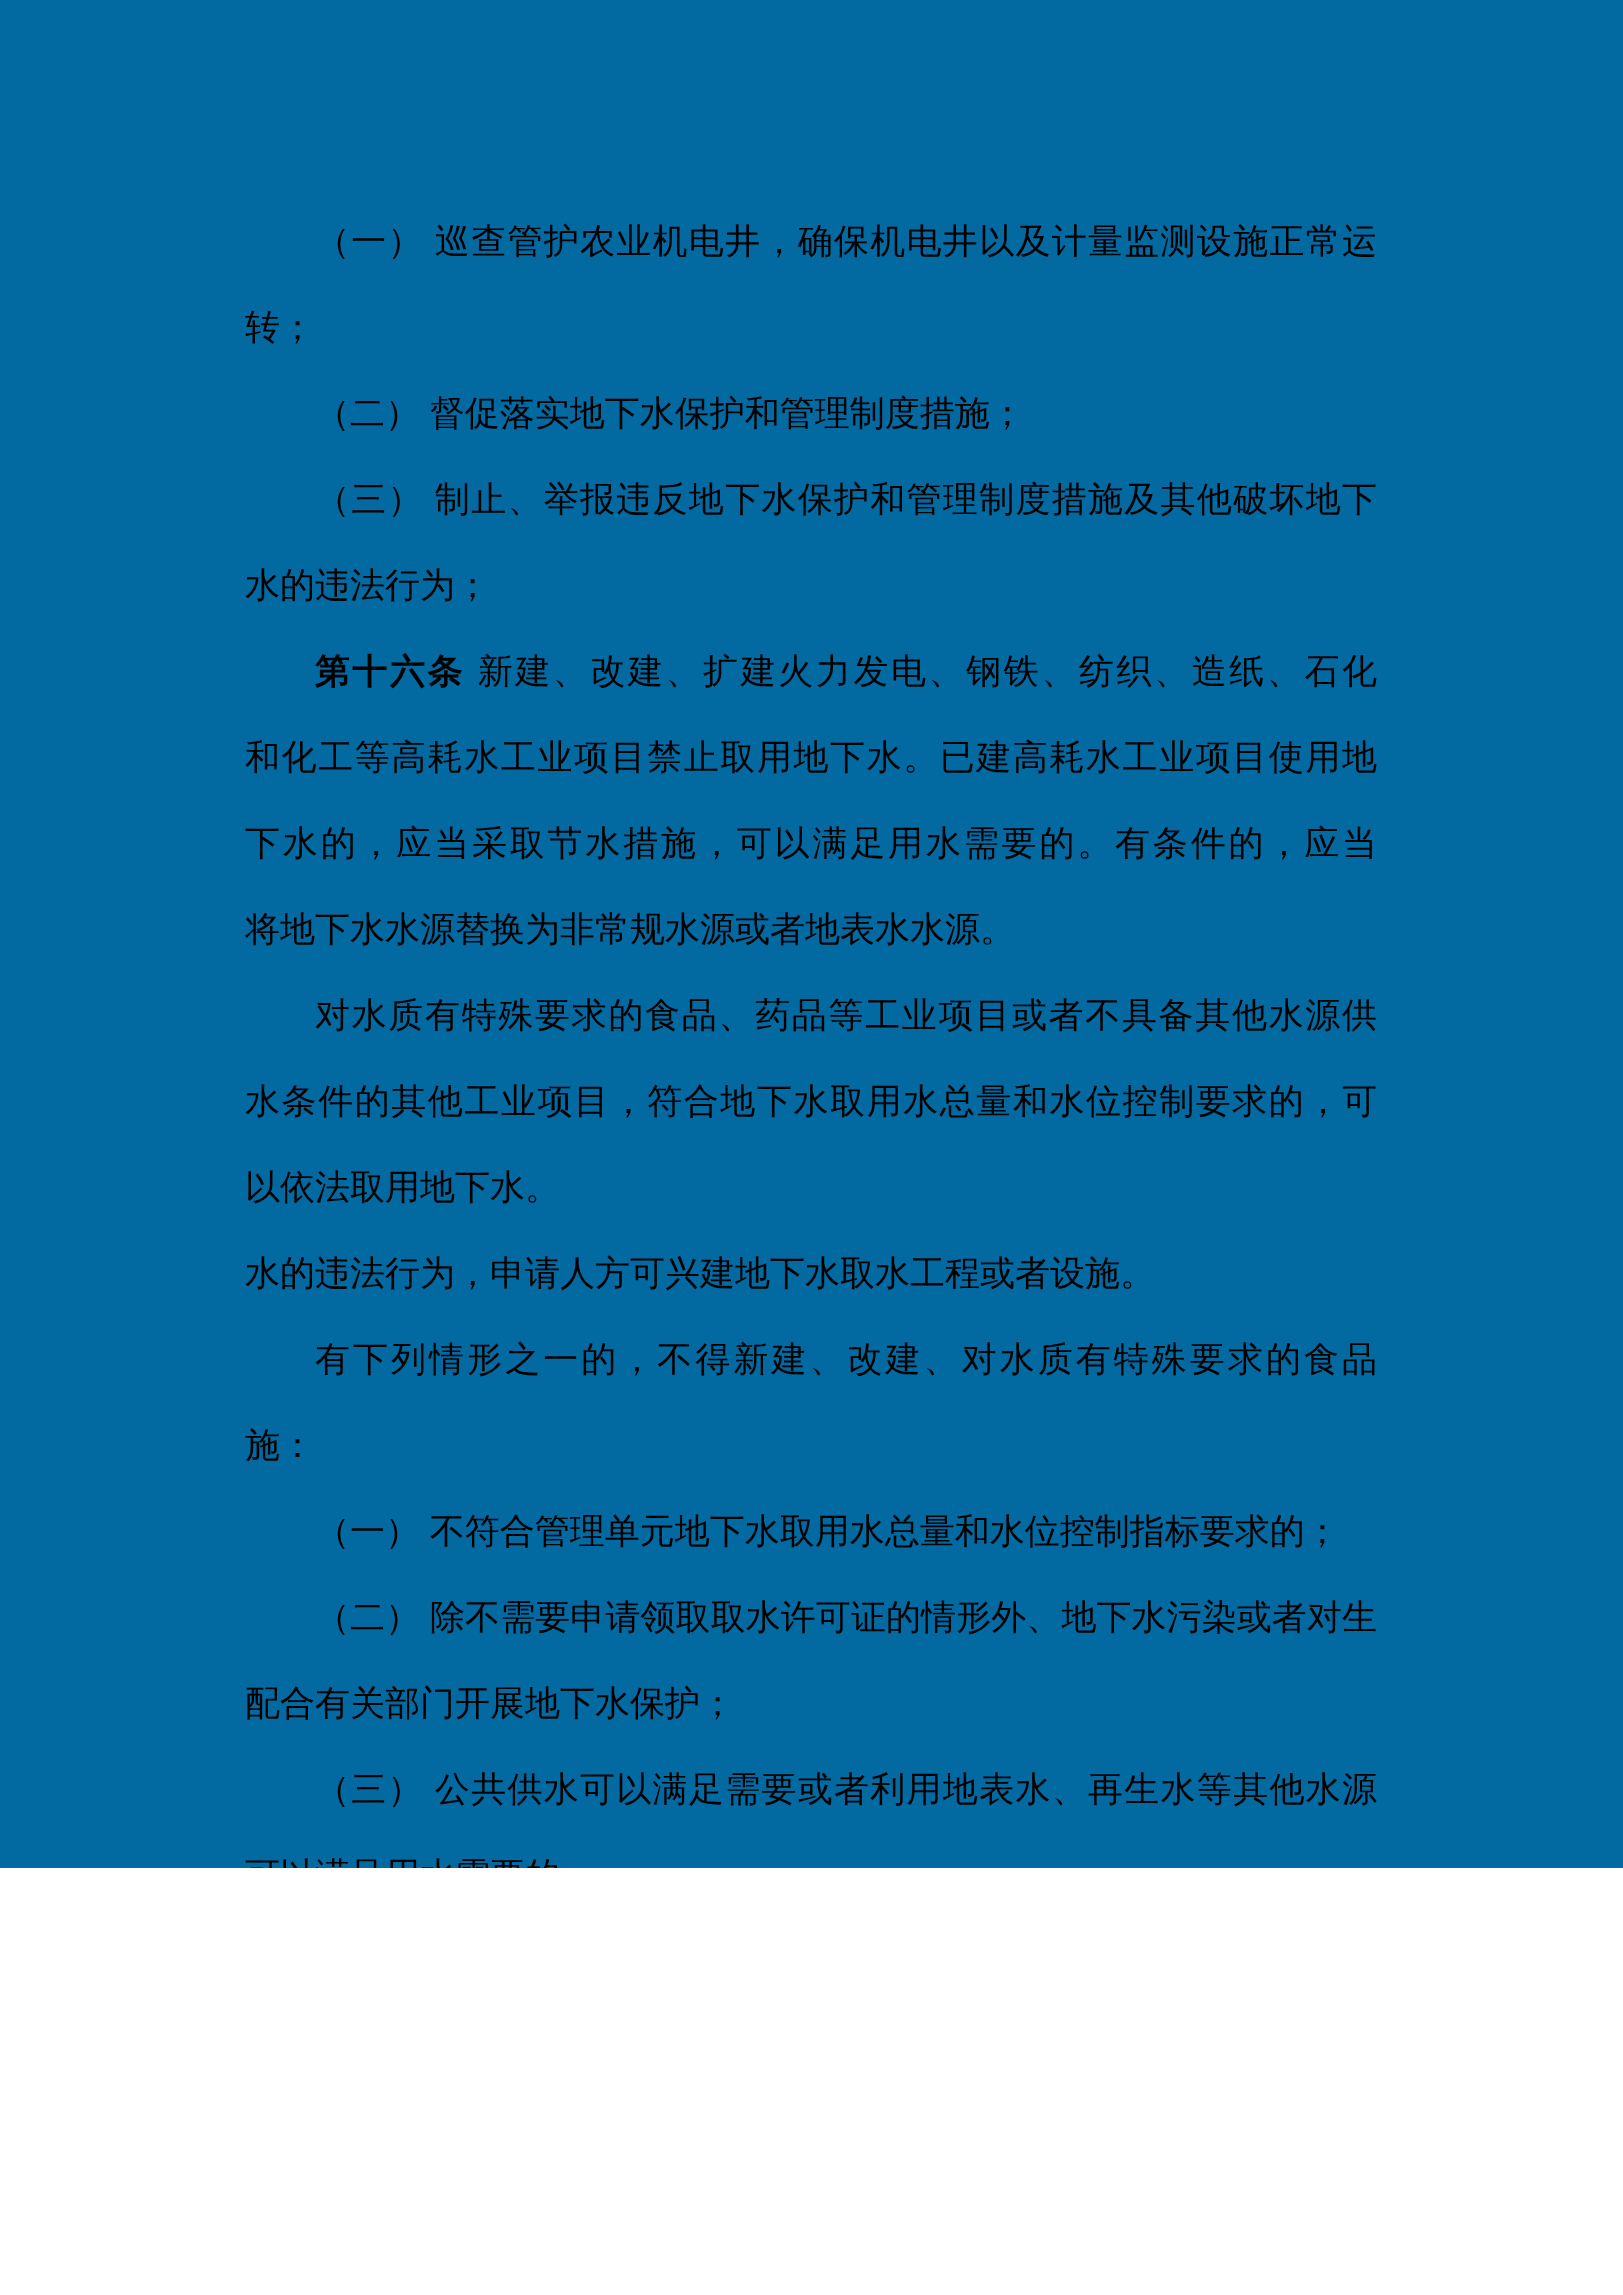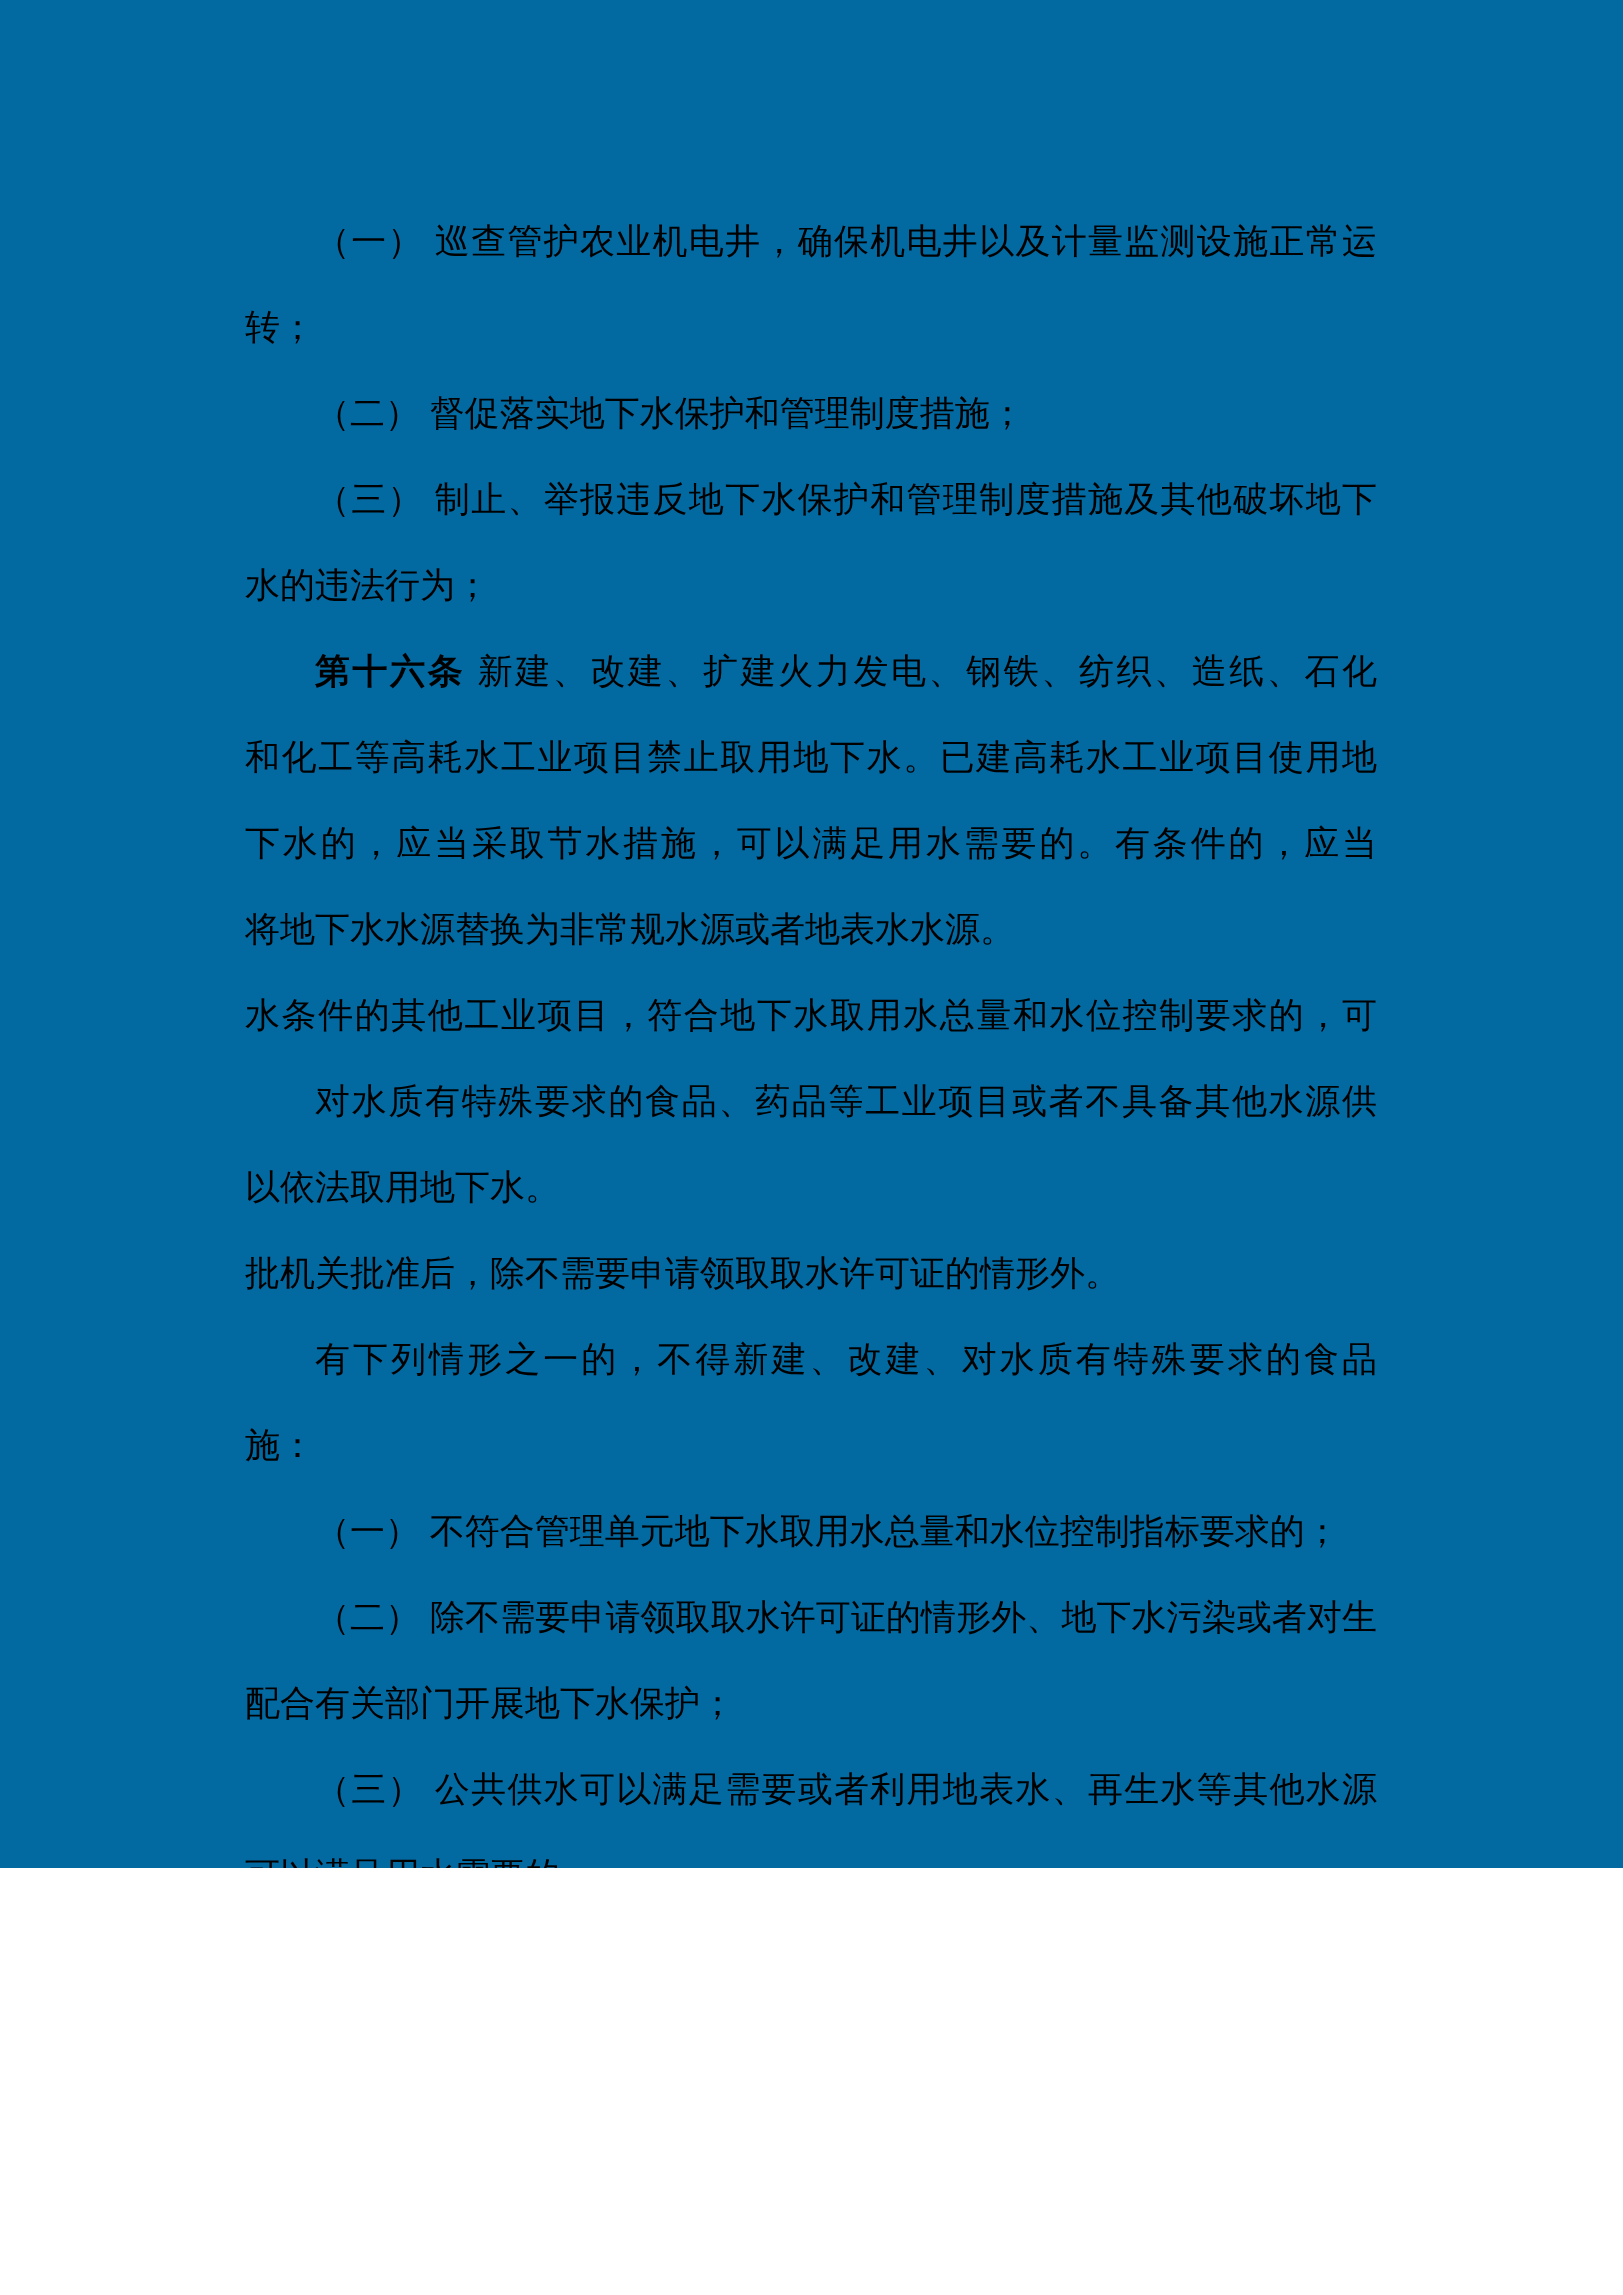--- a/index.html
+++ b/index.html
@@ -53,24 +53,24 @@
   <div id="doc" style="color: rgb(0, 0, 0);">
       <div class="line justify indent">（一） 巡查管护农业机电井，确保机电井以及计量监测设施正常运</div>
       <div class="line short">转；</div>
       <div class="line short indent">（二） 督促落实地下水保护和管理制度措施；</div>
       <div class="line justify indent">（三） 制止、举报违反地下水保护和管理制度措施及其他破坏地下</div>
       <div class="line short">水的违法行为；</div>
       <div class="line justify indent"><span class="article-bold">第十六条</span> 新建、改建、扩建火力发电、钢铁、纺织、造纸、石化</div>
       <div class="line justify">和化工等高耗水工业项目禁止取用地下水。已建高耗水工业项目使用地</div>
       <div class="line justify">下水的，应当采取节水措施，可以满足用水需要的。有条件的，应当</div>
       <div class="line short">将地下水水源替换为非常规水源或者地表水水源。</div>
+      <div class="line justify indent">对水质有特殊要求的食品、药品等工业项目或者不具备其他水源供</div>
       <div class="line justify">水条件的其他工业项目，符合地下水取用水总量和水位控制要求的，可</div>
-      <div class="line justify indent">对水质有特殊要求的食品、药品等工业项目或者不具备其他水源供</div>
       <div class="line short">以依法取用地下水。</div>
-      <div class="line short">批机关批准后，除不需要申请领取取水许可证的情形外。</div>
+      <div class="line short">水的违法行为，申请人方可兴建地下水取水工程或者设施。</div>
       <div class="line justify indent">有下列情形之一的，不得新建、改建、对水质有特殊要求的食品</div>
       <div class="line short">施：</div>
       <div class="line short indent">（一） 不符合管理单元地下水取用水总量和水位控制指标要求的；</div>
       <div class="line justify indent">（二） 除不需要申请领取取水许可证的情形外、地下水污染或者对生</div>
       <div class="line short">配合有关部门开展地下水保护；</div>
       <div class="line justify indent">（三） 公共供水可以满足需要或者利用地表水、再生水等其他水源</div>
       <div class="line short">可以满足用水需要的；</div>
     </div>
 </div>
 

